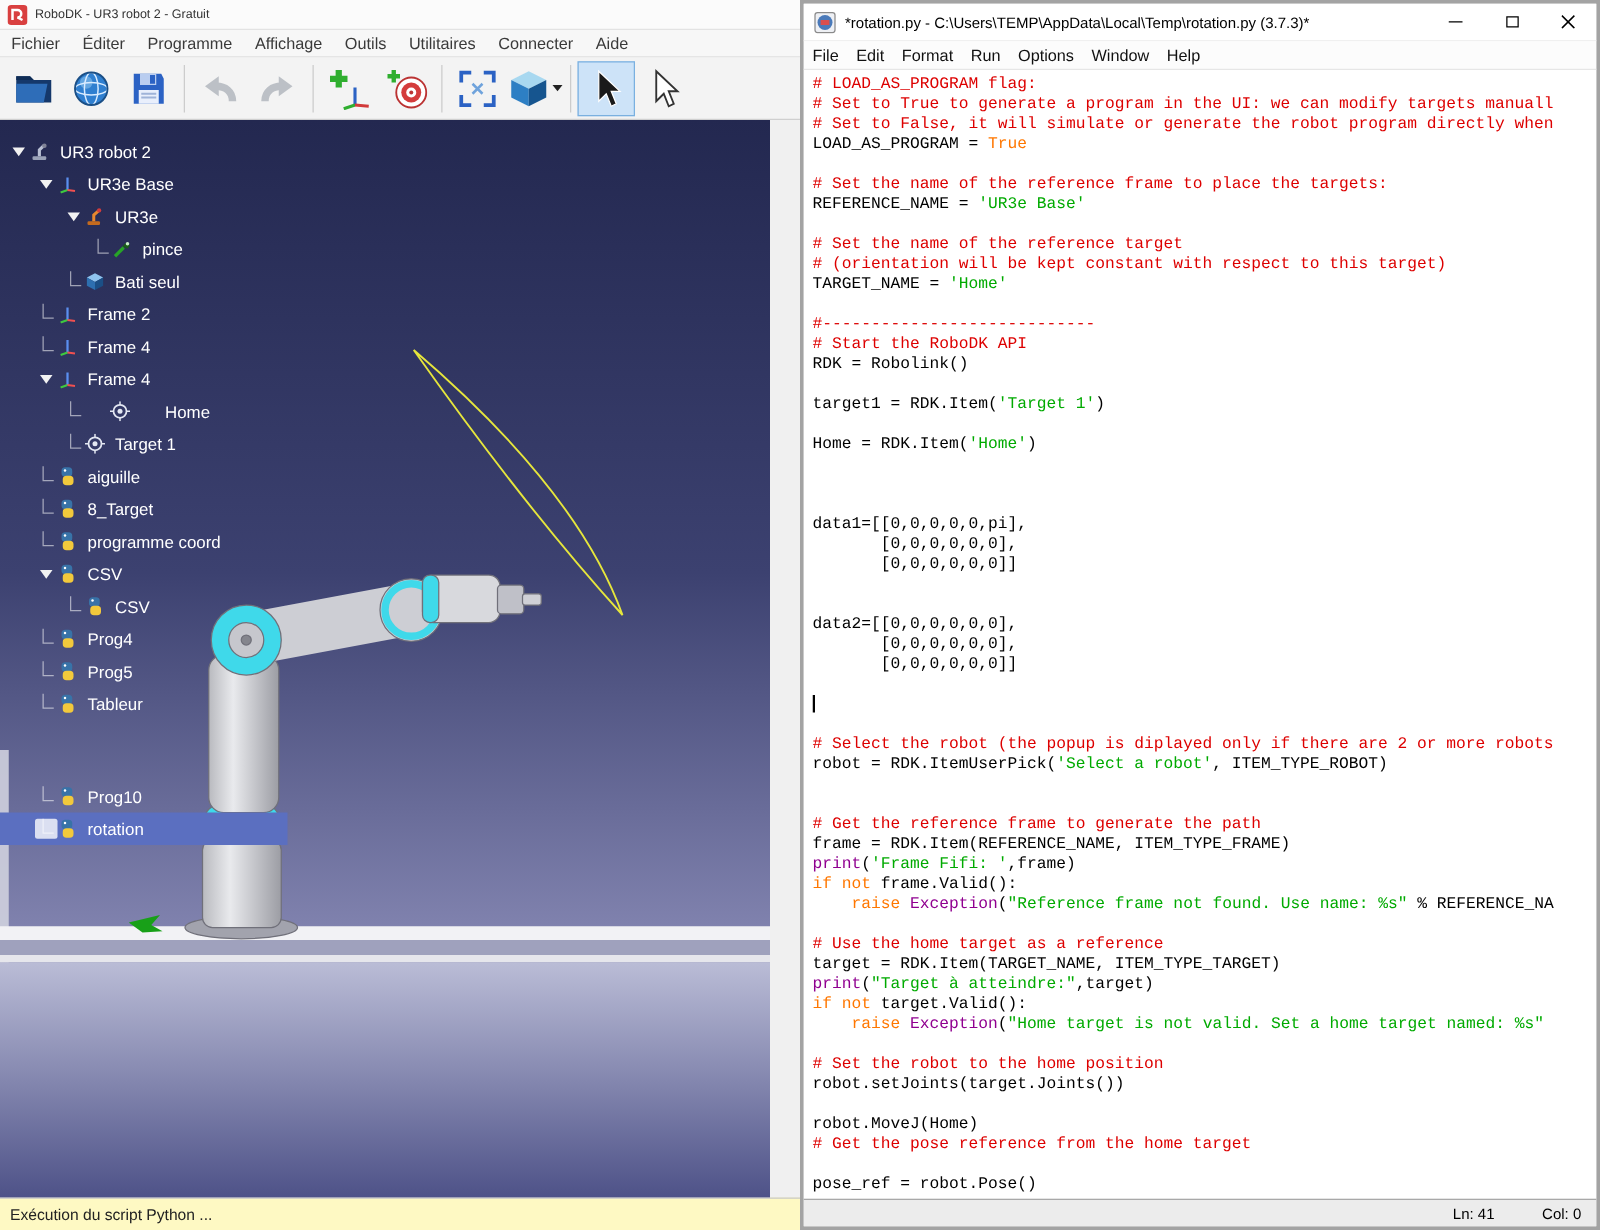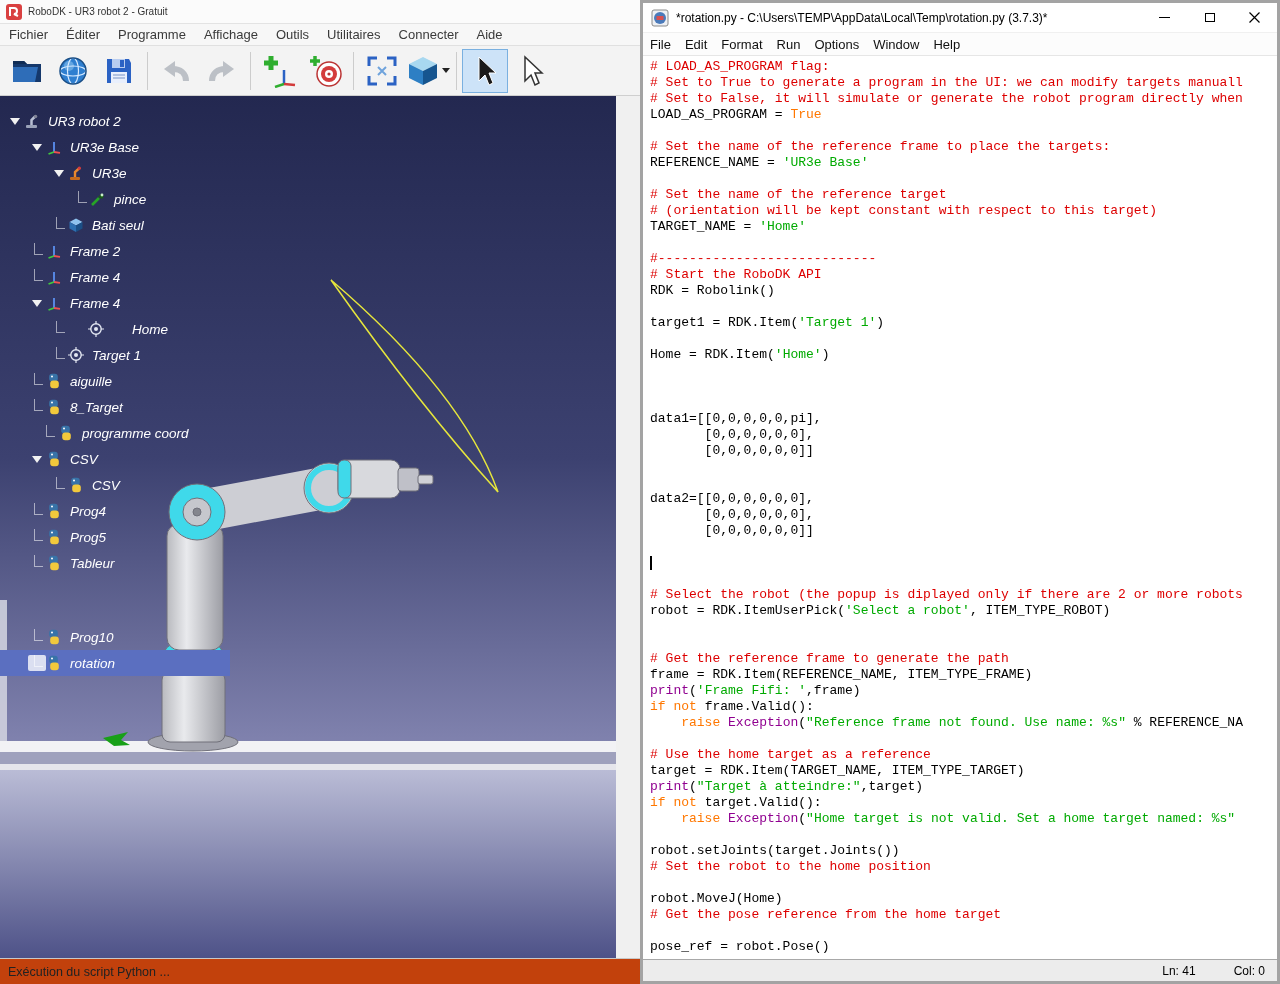--- a/index.html
+++ b/index.html
@@ -16,36 +16,36 @@
   .rdk-toolbar { height:50px; background:#f3f3f3; border-bottom:1px solid #cfcfcf; display:flex; align-items:center;
                  padding:0 4px; overflow:hidden; }
   .tb-btn { border:1px solid transparent; background:transparent; width:46px; height:44px; display:flex;
             align-items:center; justify-content:center; position:relative; flex:0 0 auto; }
   .tb-btn.active { background:#cde3f8; border:1px solid #7ab0e0; }
   .tb-drop { width:0; height:0; border-left:4px solid transparent; border-right:4px solid transparent;
              border-top:5px solid #222; margin-left:2px; }
   .tb-sep { width:1px; height:38px; background:#cccccc; margin:0 5px; flex:0 0 auto; }
 
   .viewport { position:relative; width:616px; height:862px; overflow:hidden;
-              background:linear-gradient(180deg, var(--viewport-top) 0%, #3c4170 42%, var(--viewport-bottom) 75%);font-style:italic; }
+              background:linear-gradient(180deg, var(--viewport-top) 0%, #3c4170 42%, var(--viewport-bottom) 75%); }
   .scene { position:absolute; left:0; top:0; }
 
   .tree { position:absolute; left:0; top:12px; width:420px; z-index:5; }
   .tree-row { height:26px; display:flex; align-items:center; color:#fff; font-size:13.5px; white-space:nowrap; }
   .tree-row.selected { background:var(--tree-selection); width:230px; }
   .tree-exp { width:18px; height:16px; display:inline-flex; align-items:center; justify-content:center; flex:0 0 auto; }
   .tree-exp.open::before { content:""; width:0; height:0; border-left:5px solid transparent;
                            border-right:5px solid transparent; border-top:7px solid #f2f2f2; }
   .tree-exp.branch::before { content:""; display:block; width:8px; height:11px; margin:-5px 0 0 2px;
                              border-left:1px solid rgba(255,255,255,.55); border-bottom:1px solid rgba(255,255,255,.55); }
   .tree-row.selected .tree-exp { background:rgba(255,255,255,.78); border-radius:2px; }
   .tree-ico { width:22px; height:16px; display:inline-flex; align-items:center; flex:0 0 auto; }
   .tree-label { padding-left:2px; }
 
-  .rdk-statusbar { height:26px; background:#c2410c; border-top:1px solid #c8c8c8; display:flex; align-items:center;
+  .rdk-statusbar { height:26px; background:#fef9c3; border-top:1px solid #c8c8c8; display:flex; align-items:center;
                    padding:0 8px; font-size:12.5px; color:#222; }
 
   
   .idle { position:absolute; left:640px; top:0; width:640px; height:984px; background:#fff;
           border:3px solid #a3a3a3; display:flex; flex-direction:column; }
   .idle-titlebar { height:30px; background:#ffffff; display:flex; align-items:center; padding-left:8px;
                    border-bottom:1px solid #f0f0f0; }
   .idle-title { font-size:12px; color:#000; margin-left:7px; flex:1 1 auto; white-space:nowrap; overflow:hidden; }
   .idle-controls { display:flex; height:30px; }
   .win-btn { width:45px; height:30px; display:flex; align-items:center; justify-content:center; }
@@ -340,21 +340,21 @@
           <span class="tree-exp branch"></span>
           <span class="tree-ico">
             <svg viewBox="0 0 16 16" width="16" height="16">
               <rect x="3.2" y="0.8" width="8.6" height="7.6" rx="3" fill="#3873a8"></rect>
               <rect x="4.2" y="7.6" width="8.6" height="7.6" rx="3" fill="#f2c93c"></rect>
               <circle cx="6" cy="3.4" r="1" fill="#fff"></circle>
             </svg>
           </span>
           <span class="tree-label">8_Target</span>
         </div>
-        <div class="tree-row" style="padding-left: 40px; text-align: right;">
+        <div class="tree-row" style="padding-left: 28px; text-align: right;">
           <span class="tree-exp branch"></span>
           <span class="tree-ico">
             <svg viewBox="0 0 16 16" width="16" height="16">
               <rect x="3.2" y="0.8" width="8.6" height="7.6" rx="3" fill="#3873a8"></rect>
               <rect x="4.2" y="7.6" width="8.6" height="7.6" rx="3" fill="#f2c93c"></rect>
               <circle cx="6" cy="3.4" r="1" fill="#fff"></circle>
             </svg>
           </span>
           <span class="tree-label">programme coord</span>
         </div>
@@ -517,22 +517,22 @@
       <div class="code-line"><span class="tok-b">print</span><span class="tok-d">(</span><span class="tok-s">'Frame Fifi: '</span><span class="tok-d">,frame)</span></div>
       <div class="code-line"><span class="tok-k">if</span><span class="tok-d"> </span><span class="tok-k">not</span><span class="tok-d"> frame.Valid():</span></div>
       <div class="code-line"><span class="tok-d">    </span><span class="tok-k">raise</span><span class="tok-d"> </span><span class="tok-b">Exception</span><span class="tok-d">(</span><span class="tok-s">"Reference frame not found. Use name: %s"</span><span class="tok-d"> % REFERENCE_NA</span></div>
       <div class="code-line"></div>
       <div class="code-line"><span class="tok-c"># Use the home target as a reference</span></div>
       <div class="code-line"><span class="tok-d">target = RDK.Item(TARGET_NAME, ITEM_TYPE_TARGET)</span></div>
       <div class="code-line"><span class="tok-b">print</span><span class="tok-d">(</span><span class="tok-s">"Target à atteindre:"</span><span class="tok-d">,target)</span></div>
       <div class="code-line"><span class="tok-k">if</span><span class="tok-d"> </span><span class="tok-k">not</span><span class="tok-d"> target.Valid():</span></div>
       <div class="code-line"><span class="tok-d">    </span><span class="tok-k">raise</span><span class="tok-d"> </span><span class="tok-b">Exception</span><span class="tok-d">(</span><span class="tok-s">"Home target is not valid. Set a home target named: %s"</span></div>
       <div class="code-line"></div>
+      <div class="code-line"><span class="tok-c"># Set the robot to the home position</span></div>
       <div class="code-line"><span class="tok-d">robot.setJoints(target.Joints())</span></div>
-      <div class="code-line"><span class="tok-c"># Set the robot to the home position</span></div>
       <div class="code-line"></div>
       <div class="code-line"><span class="tok-d">robot.MoveJ(Home)</span></div>
       <div class="code-line"><span class="tok-c"># Get the pose reference from the home target</span></div>
       <div class="code-line"></div>
       <div class="code-line"><span class="tok-d">pose_ref = robot.Pose()</span></div>
     </div>
   <div class="idle-statusbar">
     <span class="status-ln">Ln: 41</span>
     <span class="status-col">Col: 0</span>
   </div>

